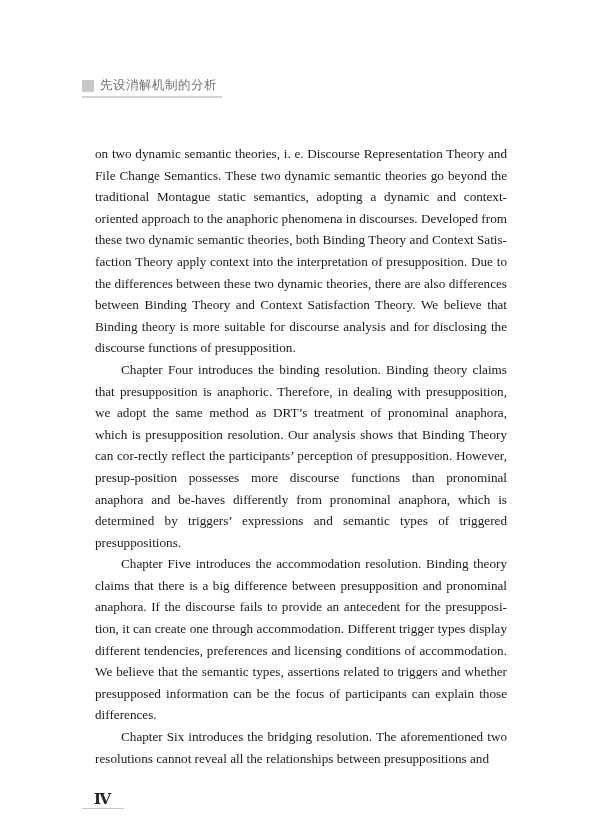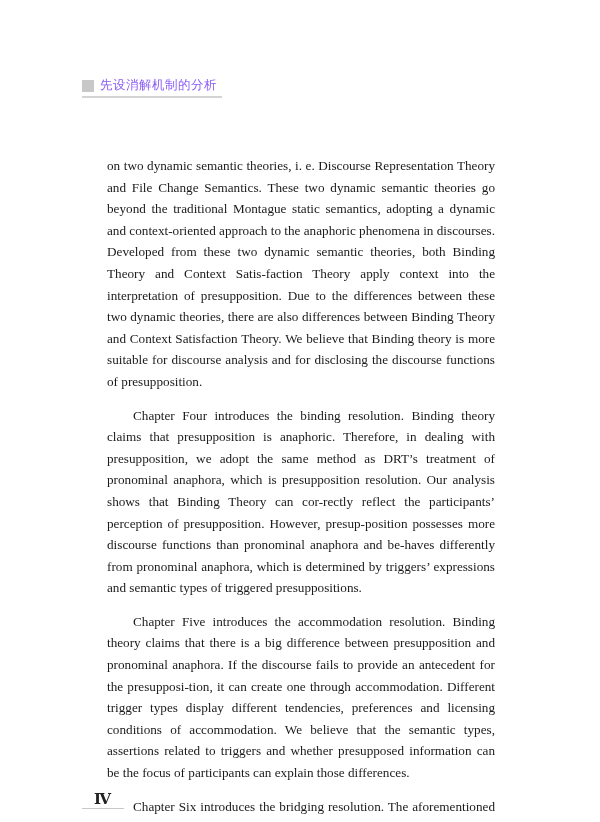--- a/index.html
+++ b/index.html
@@ -30,37 +30,37 @@
       width: 12px;
       height: 12px;
       background: #c8c8c8;
     }
     .header-title {
       position: absolute;
       left: 18px;
       top: 1px;
       font-family: "DejaVu Sans", sans-serif;
       font-size: 12.5px;
-      color: #8b5cf6;
+      color: #737373;
       letter-spacing: 0.5px;
       white-space: nowrap;
     }
     .body-text {
       position: absolute;
       left: 95px;
       top: 143px;
       width: 412px;
       font-size: 13.2px;
       line-height: 21.6px;
       text-align: justify;
       text-justify: inter-word;
       hyphens: manual;
     }
     .body-text p {
-      margin: 12px;
+      margin: 0;
       text-indent: 26px;
     }
     .body-text p.cont {
       text-indent: 0;
     }
     .folio {
       position: absolute;
       left: 82px;
       top: 790px;
       width: 30px;

